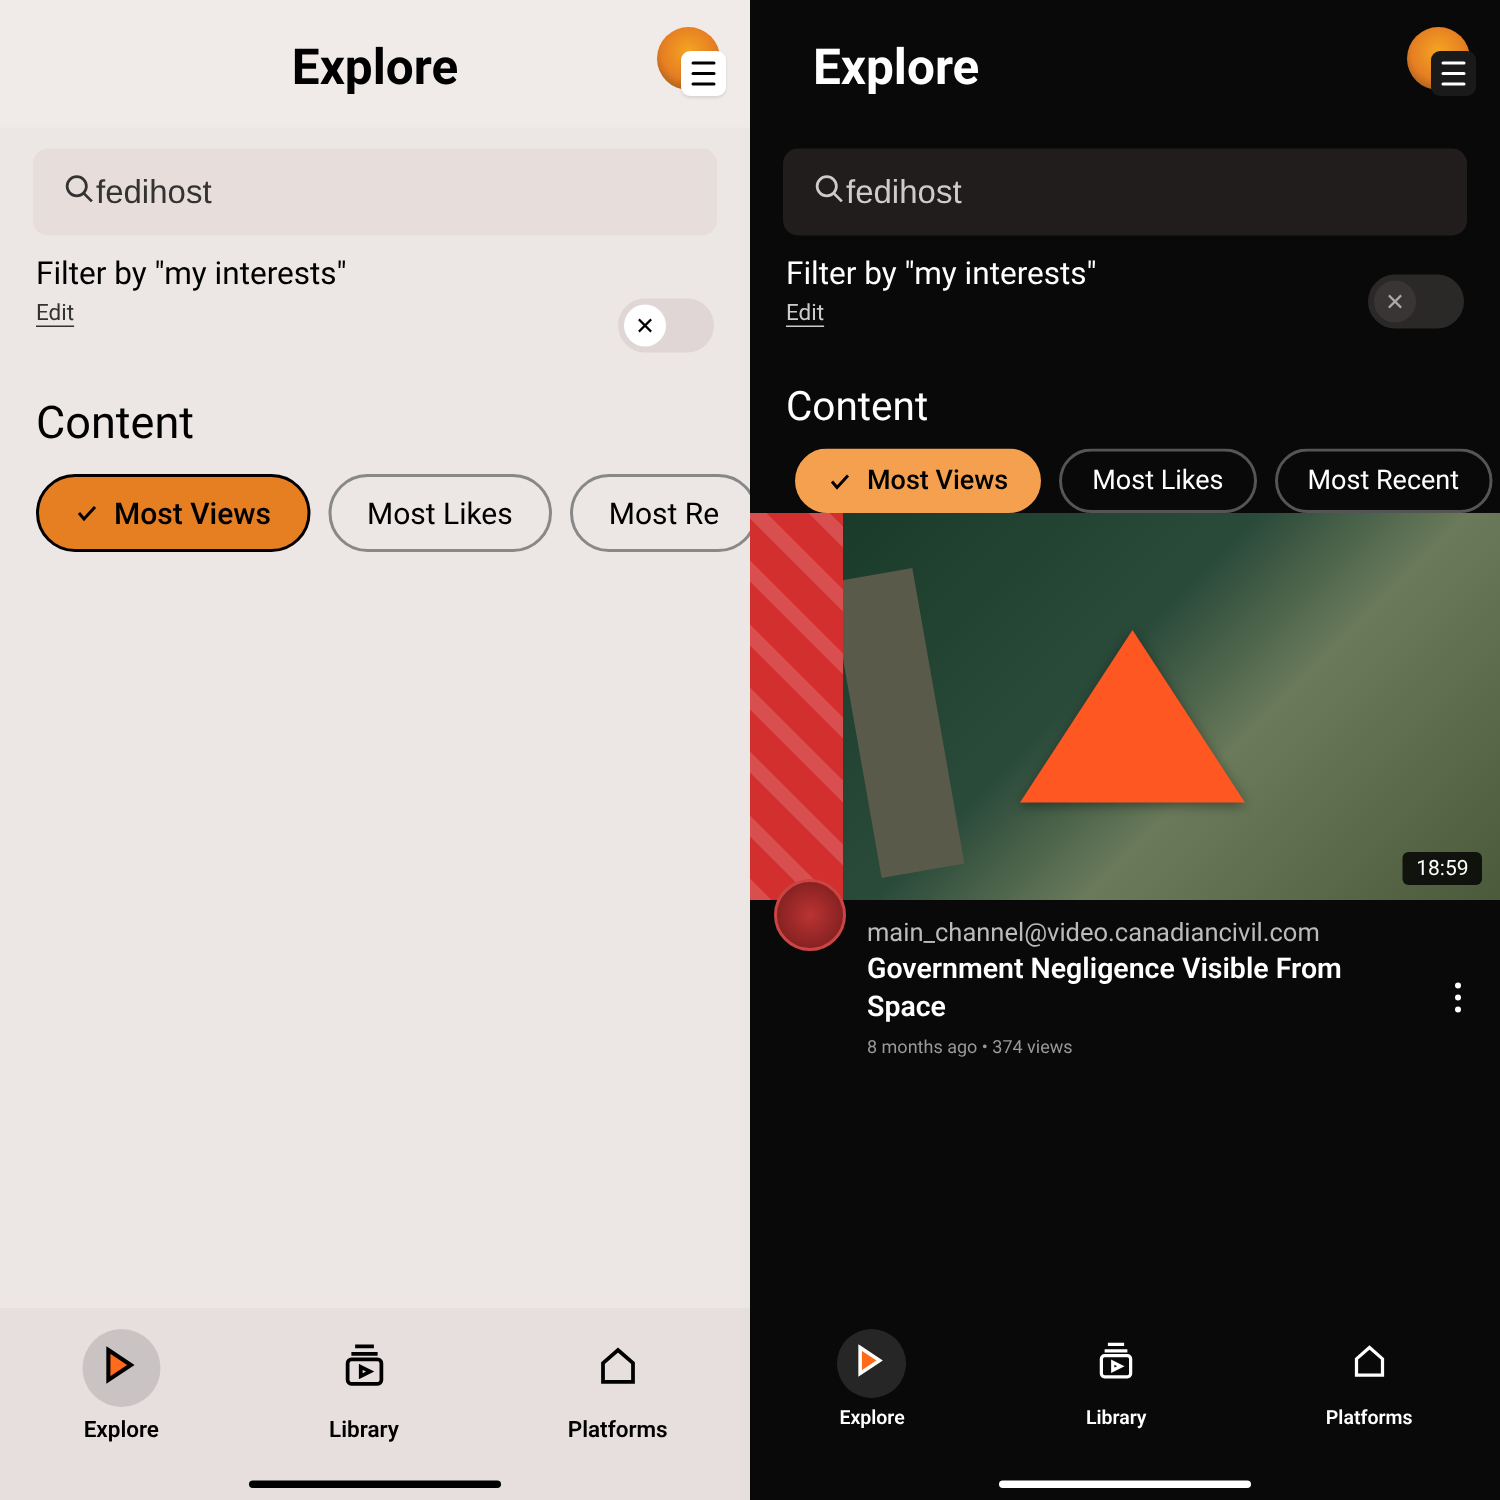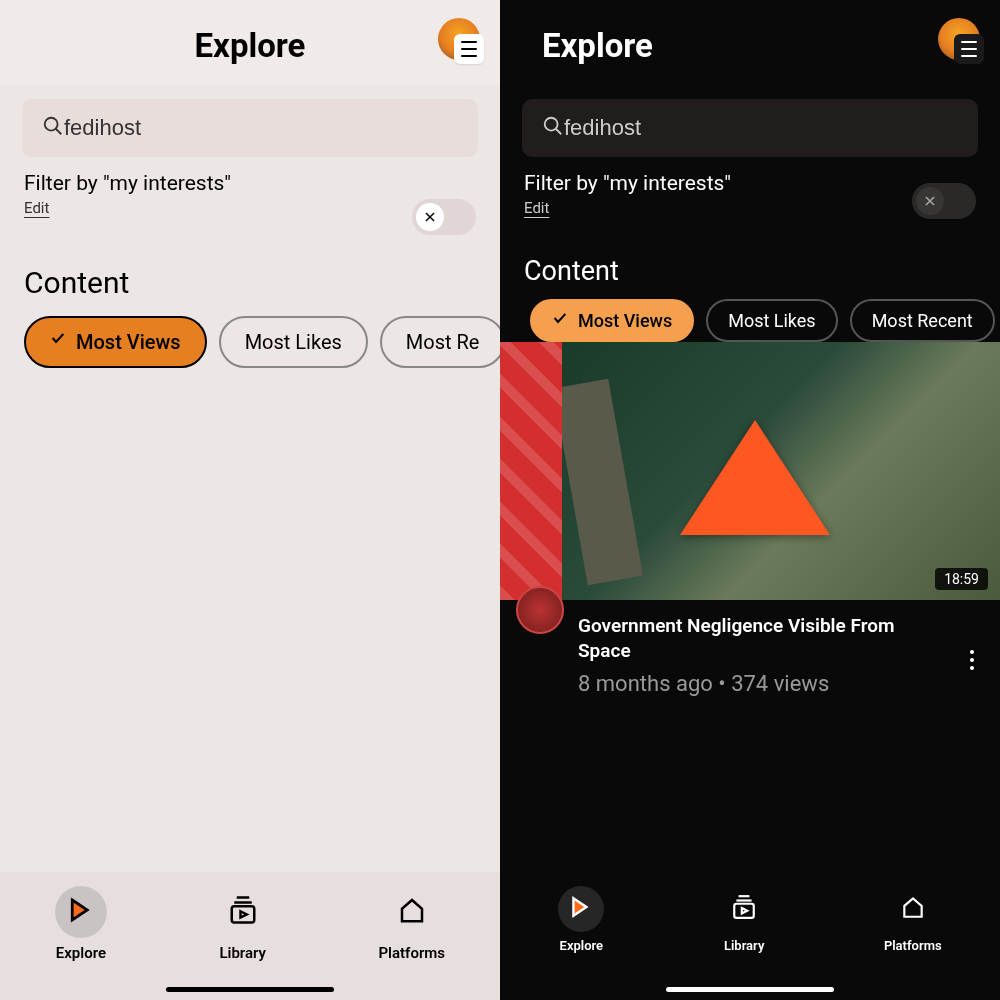--- a/index.html
+++ b/index.html
@@ -60,21 +60,21 @@
 .light .toggle-knob svg { stroke: #000; }
 .dark .toggle-knob svg { stroke: #aaa; }
 
 
 .content-heading { padding: 48px 24px 16px; font-size: 30px; font-weight: 400; }
 .dark .content-heading { padding-top: 38px; padding-bottom: 12px; font-size: 27px; }
 
 
 .chips { display: flex; gap: 12px; padding: 0 24px; overflow: hidden; }
 .dark .chips { padding: 0 30px; }
-.chip { padding: 12px 24px; border-radius: 30px; font-size: 20px; white-space: nowrap; border: 2px solid; display: flex; gap: 10px; }
+.chip { padding: 12px 24px; border-radius: 30px; font-size: 20px; white-space: nowrap; border: 2px solid; display: flex; align-items: center; gap: 10px; }
 .dark .chip { padding: 9px 20px; font-size: 18px; }
 .chip.active { background: #e67e22; color: #000; border-color: #000; font-weight: 500; }
 .dark .chip.active { background: #f5a04e; border-color: #f5a04e; color: #000; }
 .chip.inactive { background: transparent; }
 .light .chip.inactive { border-color: #888; color: #000; }
 .dark .chip.inactive { border-color: #555; color: #fff; }
 .chip svg { width: 16px; height: 16px; stroke: #000; stroke-width: 3; }
 
 
 .video-card { margin-top: 0; }
@@ -83,21 +83,21 @@
 .thumb-left::before { content: ""; position: absolute; inset: 0; background: repeating-linear-gradient(45deg, rgba(255,255,255,0.15) 0 10px, transparent 10px 30px); }
 .thumb-satellite { position: absolute; left: 62px; top: 0; right: 0; bottom: 0; background: linear-gradient(135deg, #1a3a2a 0%, #2a4a3a 40%, #6a7a5a 60%, #4a5a3a 100%); }
 .thumb-building { position: absolute; left: 180px; top: 78px; width: 0; height: 0; border-left: 75px solid transparent; border-right: 75px solid transparent; border-bottom: 115px solid #ff5722; filter: drop-shadow(0 2px 4px rgba(0,0,0,0.4)); }
 .thumb-road { position: absolute; left: 70px; top: 40px; width: 56px; height: 200px; background: #5a5a4a; transform: rotate(-10deg); }
 .duration-badge { position: absolute; right: 12px; bottom: 10px; background: rgba(0,0,0,0.8); color: #fff; padding: 3px 9px; border-radius: 4px; font-size: 14px; }
 .video-meta { display: flex; gap: 14px; padding: 12px 16px 0; }
 .channel-avatar { width: 48px; height: 48px; border-radius: 50%; background: radial-gradient(circle, #b33 0%, #822 70%); border: 2px solid #c44; flex-shrink: 0; margin-top: -26px; z-index: 2; position: relative; }
 .video-info { flex: 1; }
 .channel-name { font-size: 17px; color: #bbb; }
 .video-title { font-size: 19px; font-weight: 600; color: #ffffff; margin-top: 2px; line-height: 1.3; }
-.video-stats { font-size: 22px; color: #999; margin-top: 8px; }
+.video-stats { font-size: 12px; color: #999; margin-top: 8px; }
 .more-btn { width: 24px; display: flex; flex-direction: column; gap: 4px; align-items: center; justify-content: center; padding-top: 12px; }
 .more-btn span { width: 4px; height: 4px; border-radius: 50%; background: #fff; }
 
 
 .bottom-nav { position: absolute; bottom: 0; left: 0; right: 0; height: 128px; display: flex; justify-content: space-around; align-items: flex-start; padding-top: 14px; }
 .light .bottom-nav { background: #e6dfde; }
 .dark .bottom-nav { background: #0a0909; }
 .nav-item { display: flex; flex-direction: column; align-items: center; gap: 6px; }
 .nav-item.active .nav-icon-wrap { background: rgba(0,0,0,0.12); }
 .dark .nav-item.active .nav-icon-wrap { background: rgba(255,255,255,0.12); }
@@ -264,20 +264,21 @@
     <div class="thumb">
       <div class="thumb-satellite"></div>
       <div class="thumb-road"></div>
       <div class="thumb-building"></div>
       <div class="thumb-left"></div>
       <div class="duration-badge">18:59</div>
     </div>
     <div class="video-meta">
       <div class="channel-avatar"></div>
       <div class="video-info">
+        <div class="channel-name">main_channel@video.canadiancivil.com</div>
         <div class="video-title">Government Negligence Visible From Space</div>
         <div class="video-stats">8 months ago • 374 views</div>
       </div>
       <div class="more-btn">
           <span></span>
           <span></span>
           <span></span>
         </div>
     </div>
   </div>

